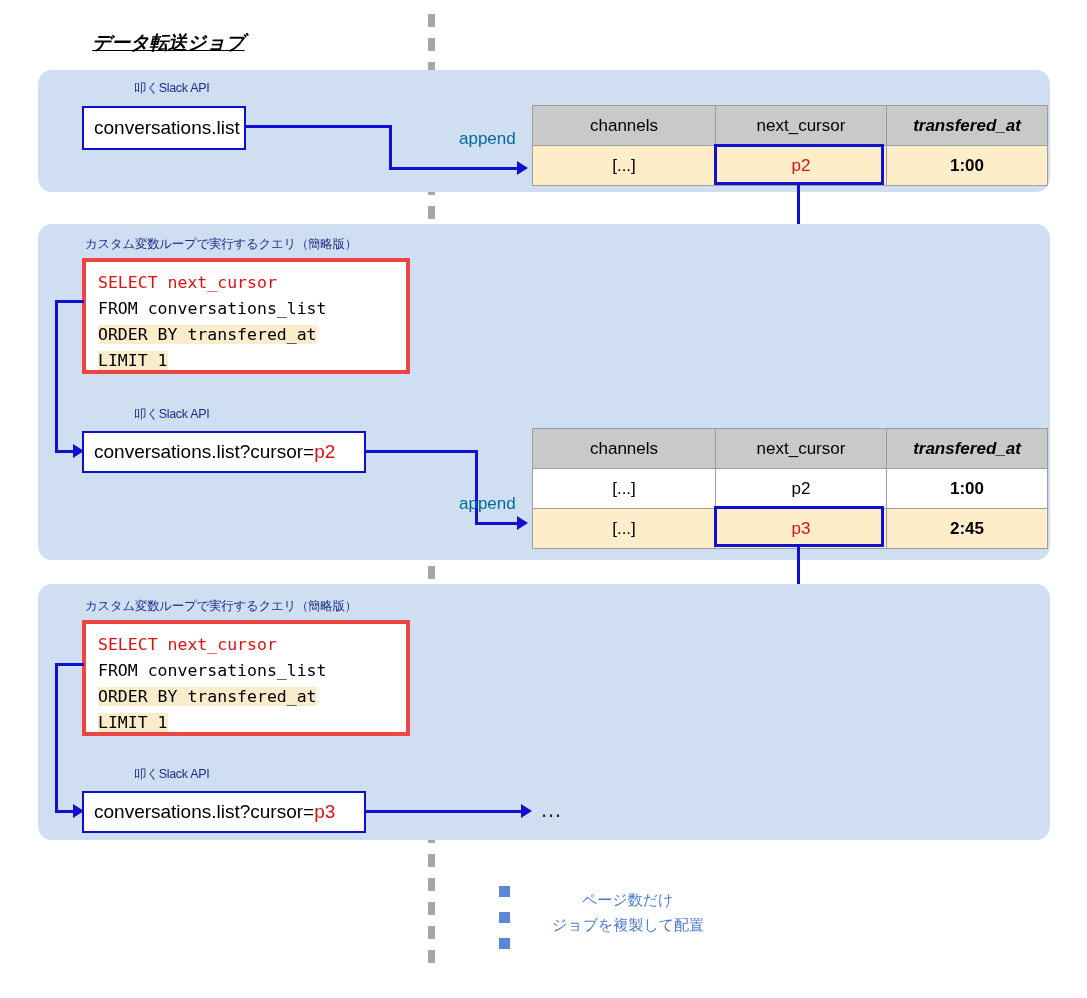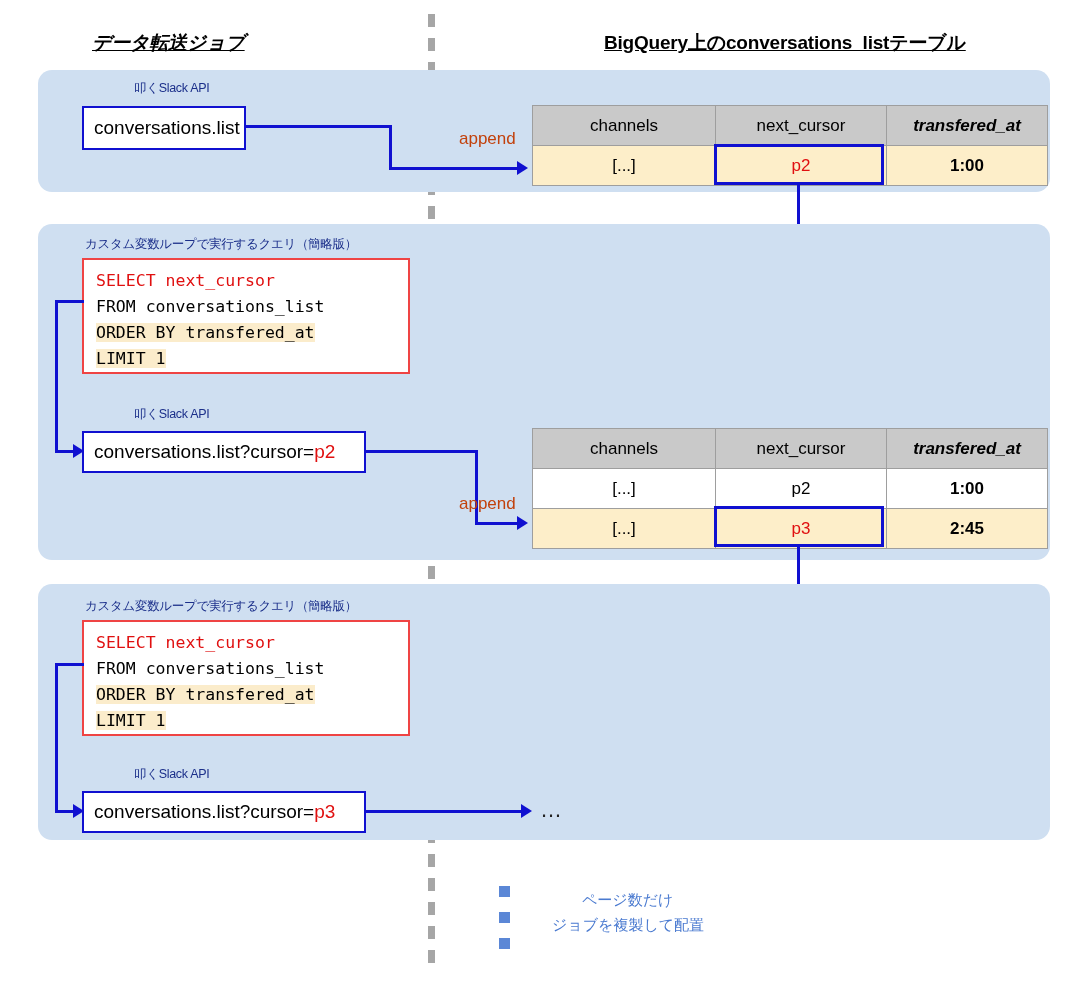--- a/index.html
+++ b/index.html
@@ -79,21 +79,21 @@
     font-size: 19px;
     color: #000000;
     white-space: nowrap;
   }
   .node-box .accent { color: #e01010; }
 
   
   .sql-box {
     position: absolute;
     background: #ffffff;
-    border: 2px solid #ef4444;
+    border: 4px solid #ef4444;
     box-sizing: border-box;
     padding: 8px 0 8px 12px;
     font-family: "DejaVu Sans Mono", "Liberation Mono", monospace;
     font-size: 16.5px;
     line-height: 26px;
     white-space: nowrap;
   }
   .sql-box .ln { display: block; }
   .sql-box .kw  { color: #e01010; }
   .sql-box .hl  { background: #fbeccb; }
@@ -141,21 +141,21 @@
     position: absolute;
     width: 0; height: 0;
     border-left: 11px solid #1010d0;
     border-top: 7px solid transparent;
     border-bottom: 7px solid transparent;
   }
 
   .edge-label {
     position: absolute;
     font-size: 17px;
-    color: #c2410c;
+    color: #0369a1;
     white-space: nowrap;
   }
 
   .ellipsis {
     position: absolute;
     font-size: 22px;
     color: #222222;
     letter-spacing: 1px;
   }
 
@@ -173,21 +173,20 @@
     line-height: 25px;
     white-space: nowrap;
   }
 </style>
 </head>
 <body>
 
 <div id="canvas">
 
   <div class="col-heading" id="heading-left">データ転送ジョブ</div>
-  <div class="col-heading" id="heading-right">BigQuery上のconversations_listテーブル</div>
 
   <div id="divider"></div>
 
   <div class="panel" id="panel-1"></div>
 
   <div class="caption slack" style="left:88px; top:80px;">叩くSlack API</div>
 
   <div class="node-box" id="api-box-1" style="left:82px; top:106px; width:164px; height:44px;">
     <span>conversations.list</span>
   </div>

